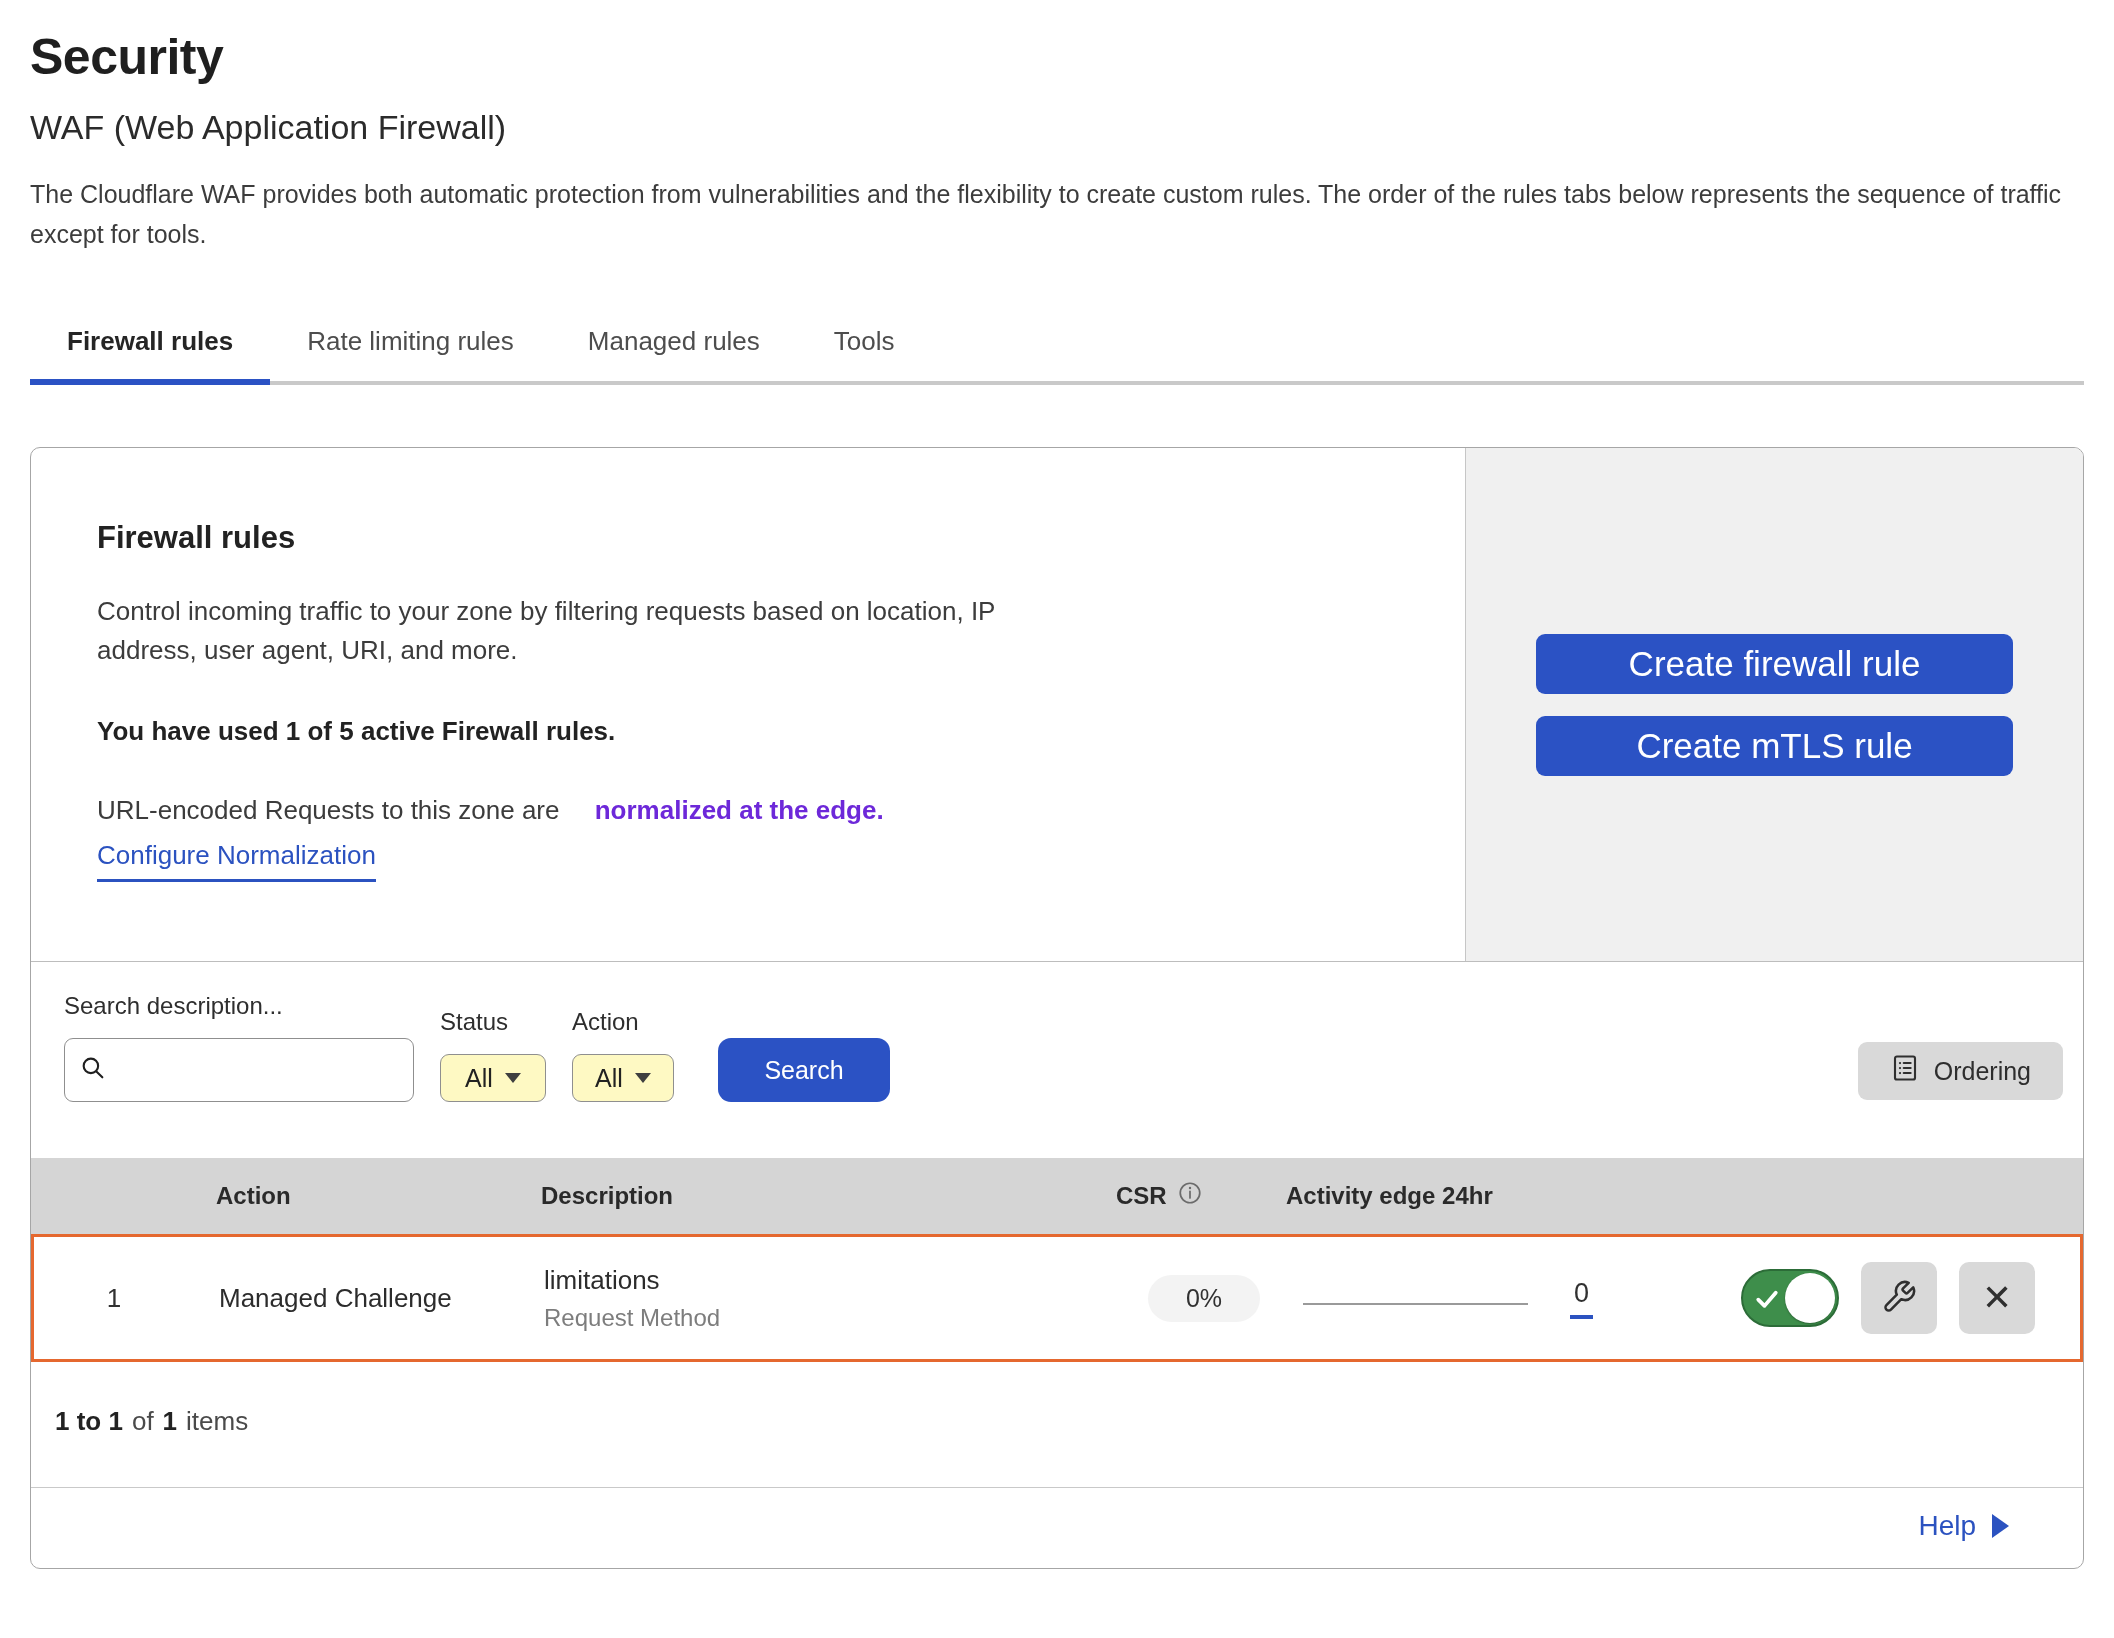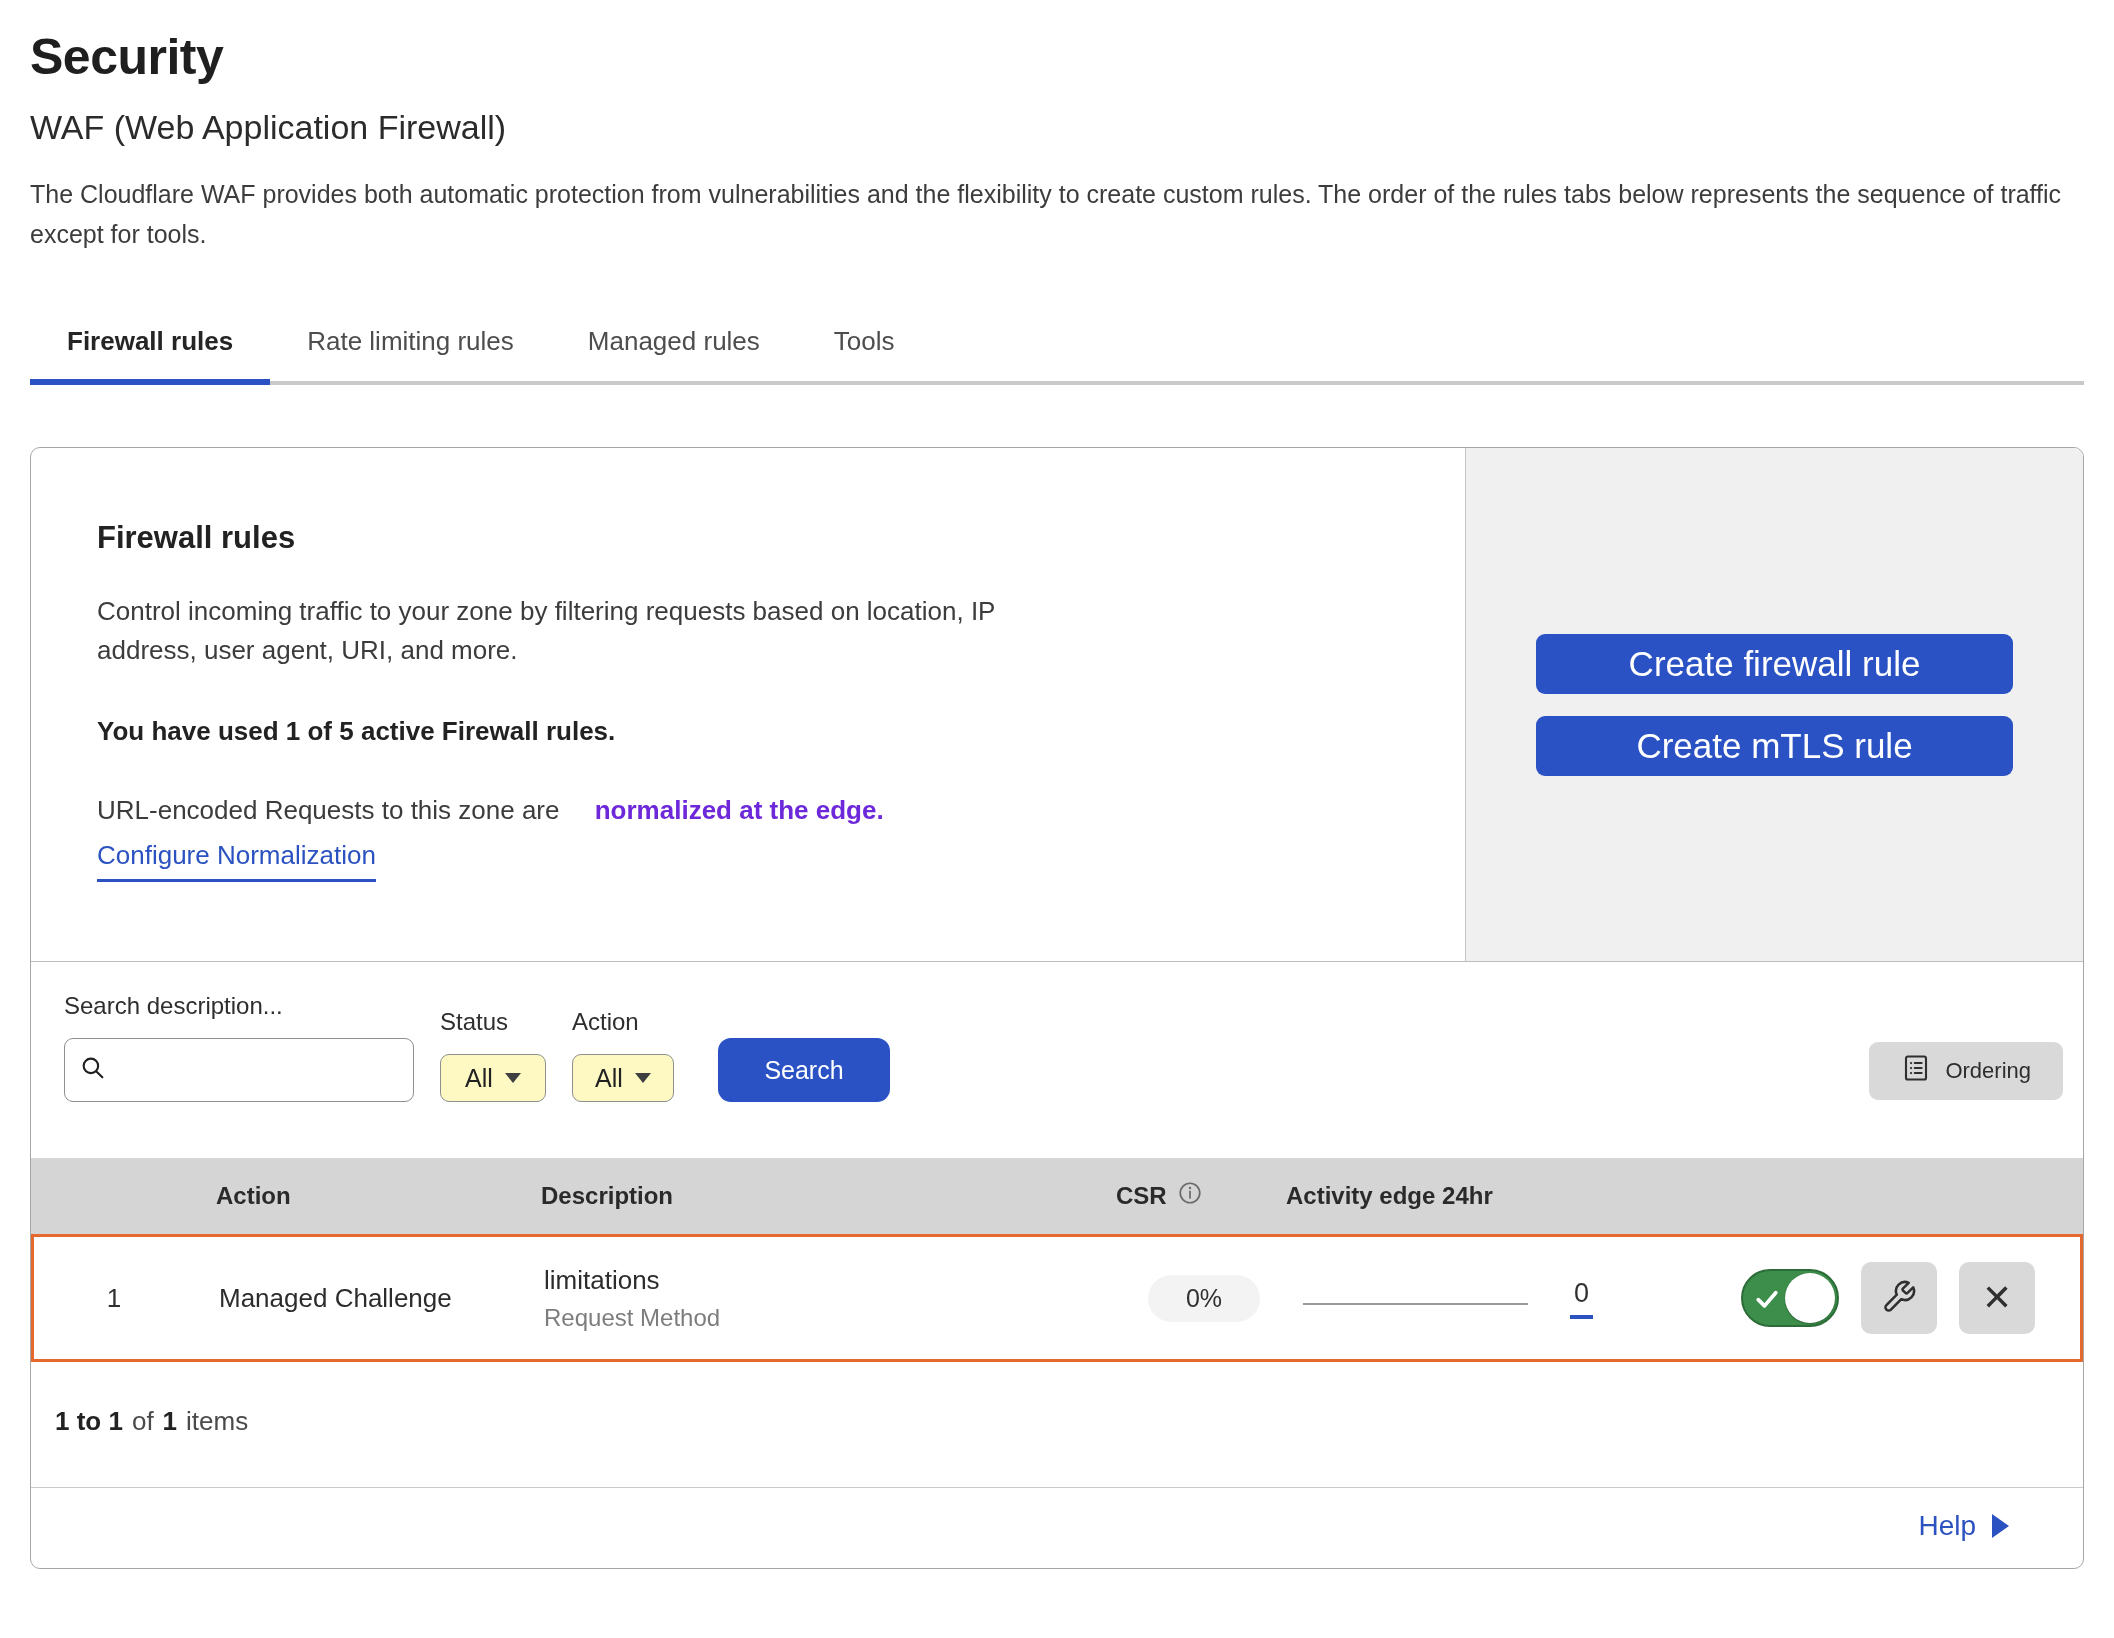--- a/index.html
+++ b/index.html
@@ -90,21 +90,21 @@
   }
   .btn-search {
     height: 64px; width: 172px; margin-left: 18px;
     background: #2b52c4; color: #fff; border: none; border-radius: 13px;
     font-size: 25px; font-family: inherit; cursor: pointer; align-self: flex-end;
   }
   .filters .spacer { flex: 1; }
   .btn-ordering {
     height: 58px; padding: 0 32px; margin-bottom: 2px;
     background: #d9d9d9; color: #2e2e2e; border: none; border-radius: 9px;
-    font-size: 22px; font-family: inherit; cursor: pointer;
+    font-size: 25px; font-family: inherit; cursor: pointer;
     display: flex; align-items: center; gap: 14px; align-self: flex-end;
   }
 
   
   .thead {
     display: flex; align-items: center; background: #d5d5d5;
     height: 76px; font-weight: 700; font-size: 24px; color: #2a2a2a;
   }
   .trow {
     display: flex; align-items: center; background: #fff;

